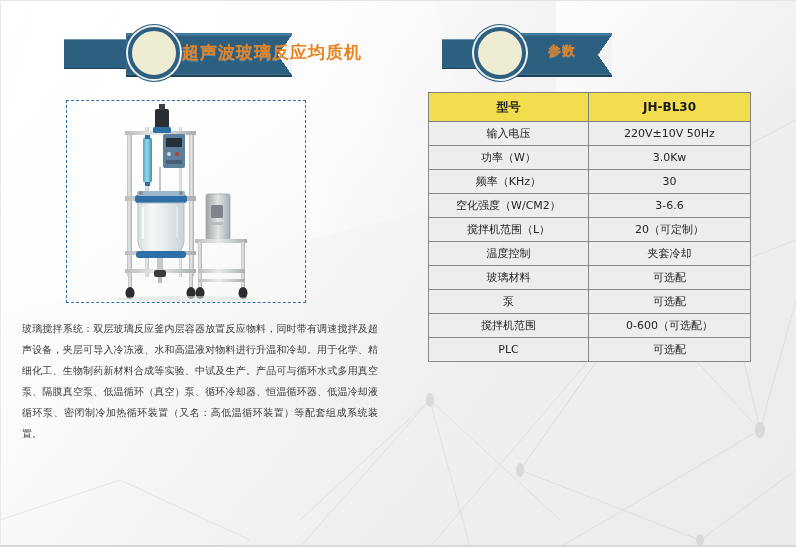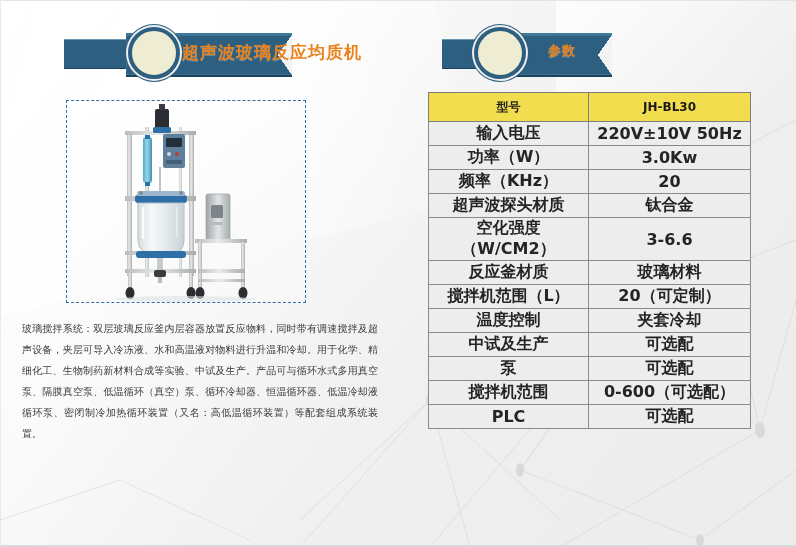--- a/index.html
+++ b/index.html
@@ -112,26 +112,26 @@
   
   #spec-table{
     position:absolute;left:428px;top:86px;width:322px;
     border-collapse:collapse;
     table-layout:fixed;
     margin-top:6px;
   }
   #spec-table td,#spec-table th{
     border:1px solid #8a8a8a;
     text-align:center;
-    font-size:16px;
+    font-size:11px;
     color:#242424;
     height:23px;
     padding:0 2px;
     background:#ededed;
-    font-weight:bold;
+    font-weight:normal;
   }
   #spec-table thead th{
     background:#f2dd4e;
     font-weight:bold;
     font-size:12px;
     height:28px;
     color:#1b1b1b;
     border-color:#7e7e7e;
   }
   #spec-table col.c1{width:160px;}
@@ -298,44 +298,36 @@
         <tr>
           <td>输入电压</td>
           <td>220V±10V 50Hz</td>
         </tr>
         <tr>
           <td>功率（W）</td>
           <td>3.0Kw</td>
         </tr>
         <tr>
           <td>频率（KHz）</td>
-          <td>20</td>
-        </tr>
-        <tr>
-          <td>超声波探头材质</td>
-          <td>钛合金</td>
+          <td>30</td>
         </tr>
         <tr>
           <td>空化强度（W/CM2）</td>
           <td>3-6.6</td>
         </tr>
         <tr>
-          <td>反应釜材质</td>
-          <td>玻璃材料</td>
-        </tr>
-        <tr>
           <td>搅拌机范围（L）</td>
           <td>20（可定制）</td>
         </tr>
         <tr>
           <td>温度控制</td>
           <td>夹套冷却</td>
         </tr>
         <tr>
-          <td>中试及生产</td>
+          <td>玻璃材料</td>
           <td>可选配</td>
         </tr>
         <tr>
           <td>泵</td>
           <td>可选配</td>
         </tr>
         <tr>
           <td>搅拌机范围</td>
           <td>0-600（可选配）</td>
         </tr>

